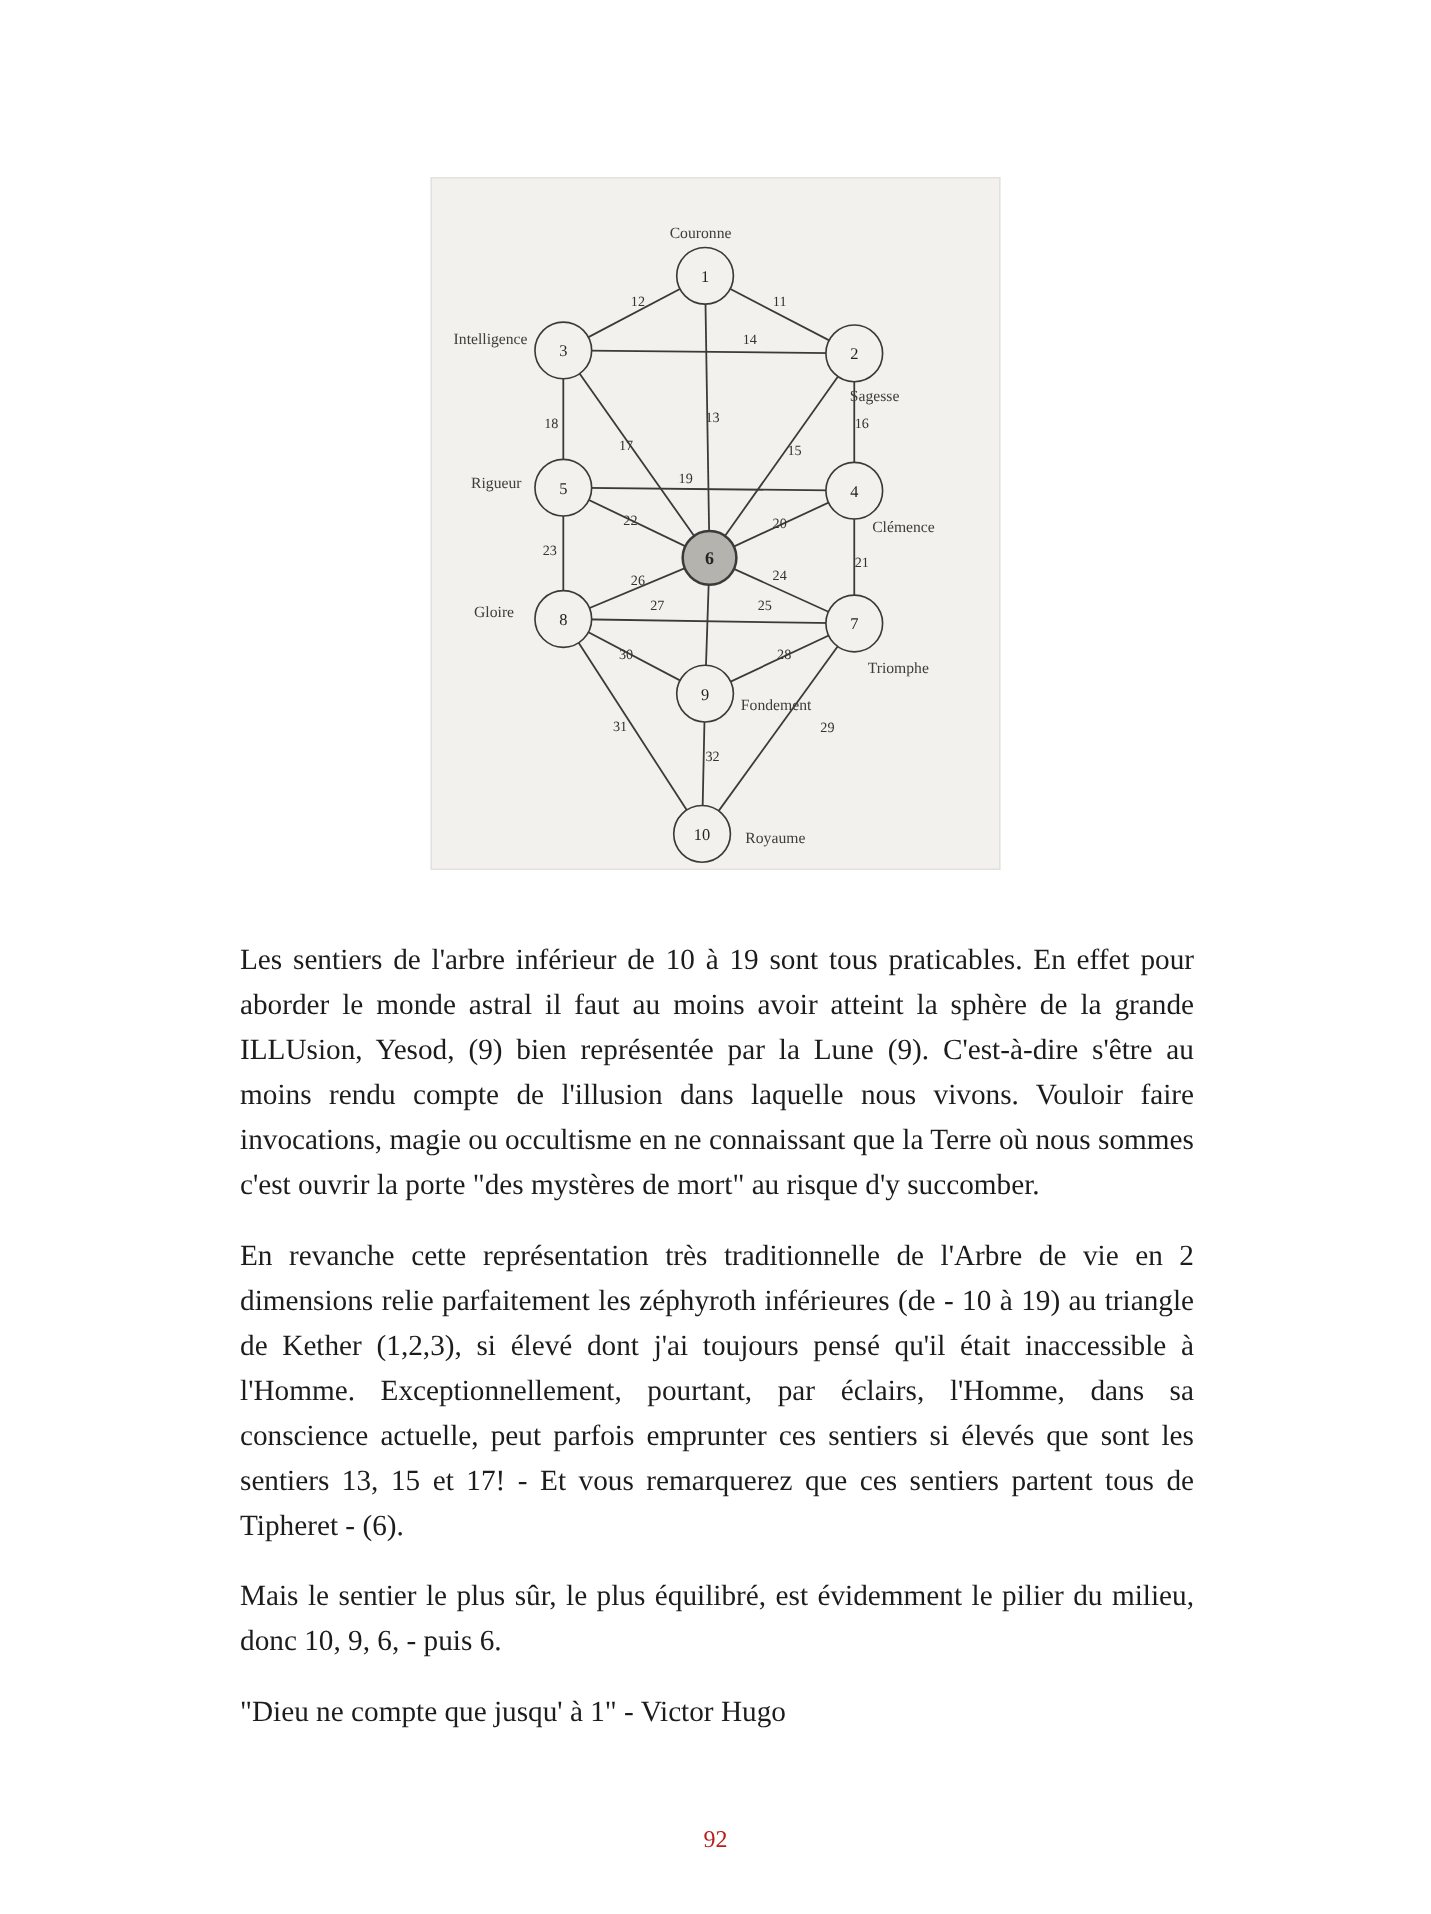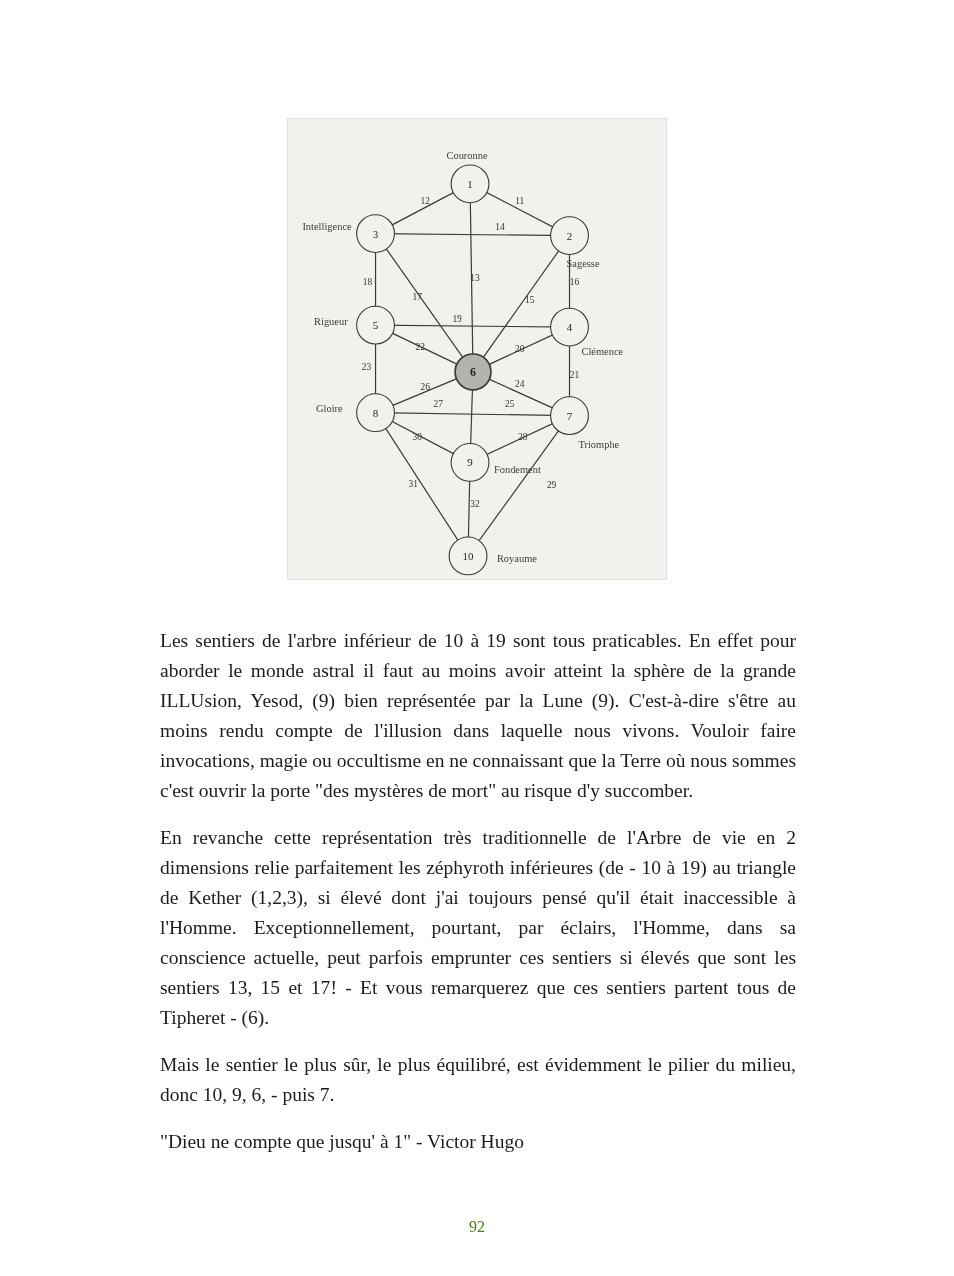--- a/index.html
+++ b/index.html
@@ -41,21 +41,21 @@
   }
   .para { margin: 0 0 17px 0; }
   .para b { font-weight: normal; }
   .page-number {
     position: absolute;
     top: 1218px;
     left: 0;
     width: 100%;
     text-align: center;
     font-size: 16px;
-    color: #4d7c0f;
+    color: #b91c1c;
   }
 </style>
 </head>
 <body>
 
 <div class="page">
 
   <div class="diagram-wrap">
     <svg viewBox="0 0 380 462" xmlns="http://www.w3.org/2000/svg">
         <line x1="183" y1="65" x2="283" y2="117" class="edge"></line>
@@ -130,19 +130,19 @@
         <text x="265" y="371" class="path-num">29</text>
         <text x="130" y="322" class="path-num">30</text>
         <text x="126" y="370" class="path-num">31</text>
         <text x="188" y="390" class="path-num">32</text>
       </svg>
   </div>
 
   <div class="body-text">
       <p class="para"><span>Les sentiers de l'arbre inférieur de </span><b>10 à 19</b><span> sont tous praticables. En effet pour aborder le monde astral il faut au moins avoir atteint la sphère de la grande ILLUsion, Yesod, (9) bien représentée par la Lune (</span><b>9</b><span>). C'est-à-dire s'être au moins rendu compte de l'illusion dans laquelle nous vivons. Vouloir faire invocations, magie ou occultisme en ne connaissant que la Terre où nous sommes c'est ouvrir la porte "des mystères de mort" au risque d'y succomber.</span></p>
       <p class="para"><span>En revanche cette représentation très traditionnelle de l'Arbre de vie en 2 dimensions relie parfaitement les zéphyroth inférieures (</span><b>de</b><span> - </span><b>10 à 19</b><span>) au triangle de Kether (</span><b>1,2,3</b><span>), si élevé dont j'ai toujours pensé qu'il était inaccessible à l'Homme. Exceptionnellement, pourtant, par éclairs, l'Homme, dans sa conscience actuelle, peut parfois emprunter ces sentiers si élevés que sont les sentiers </span><b>13, 15 et 17</b><span>! - Et vous remarquerez que ces sentiers partent tous de Tipheret - (6).</span></p>
-      <p class="para"><span>Mais le sentier le plus sûr, le plus équilibré, est évidemment le pilier du milieu, donc </span><b>10, 9, 6,</b><span> - </span><b>puis 7</b><span>.</span></p>
+      <p class="para"><span>Mais le sentier le plus sûr, le plus équilibré, est évidemment le pilier du milieu, donc </span><b>10, 9, 6,</b><span> - </span><b>puis 6</b><span>.</span></p>
       <p class="para"><span>"Dieu ne compte que jusqu' à 1" - Victor Hugo</span></p>
     </div>
 
   <div class="page-number">92</div>
 
 </div>
 
 </body></html>

